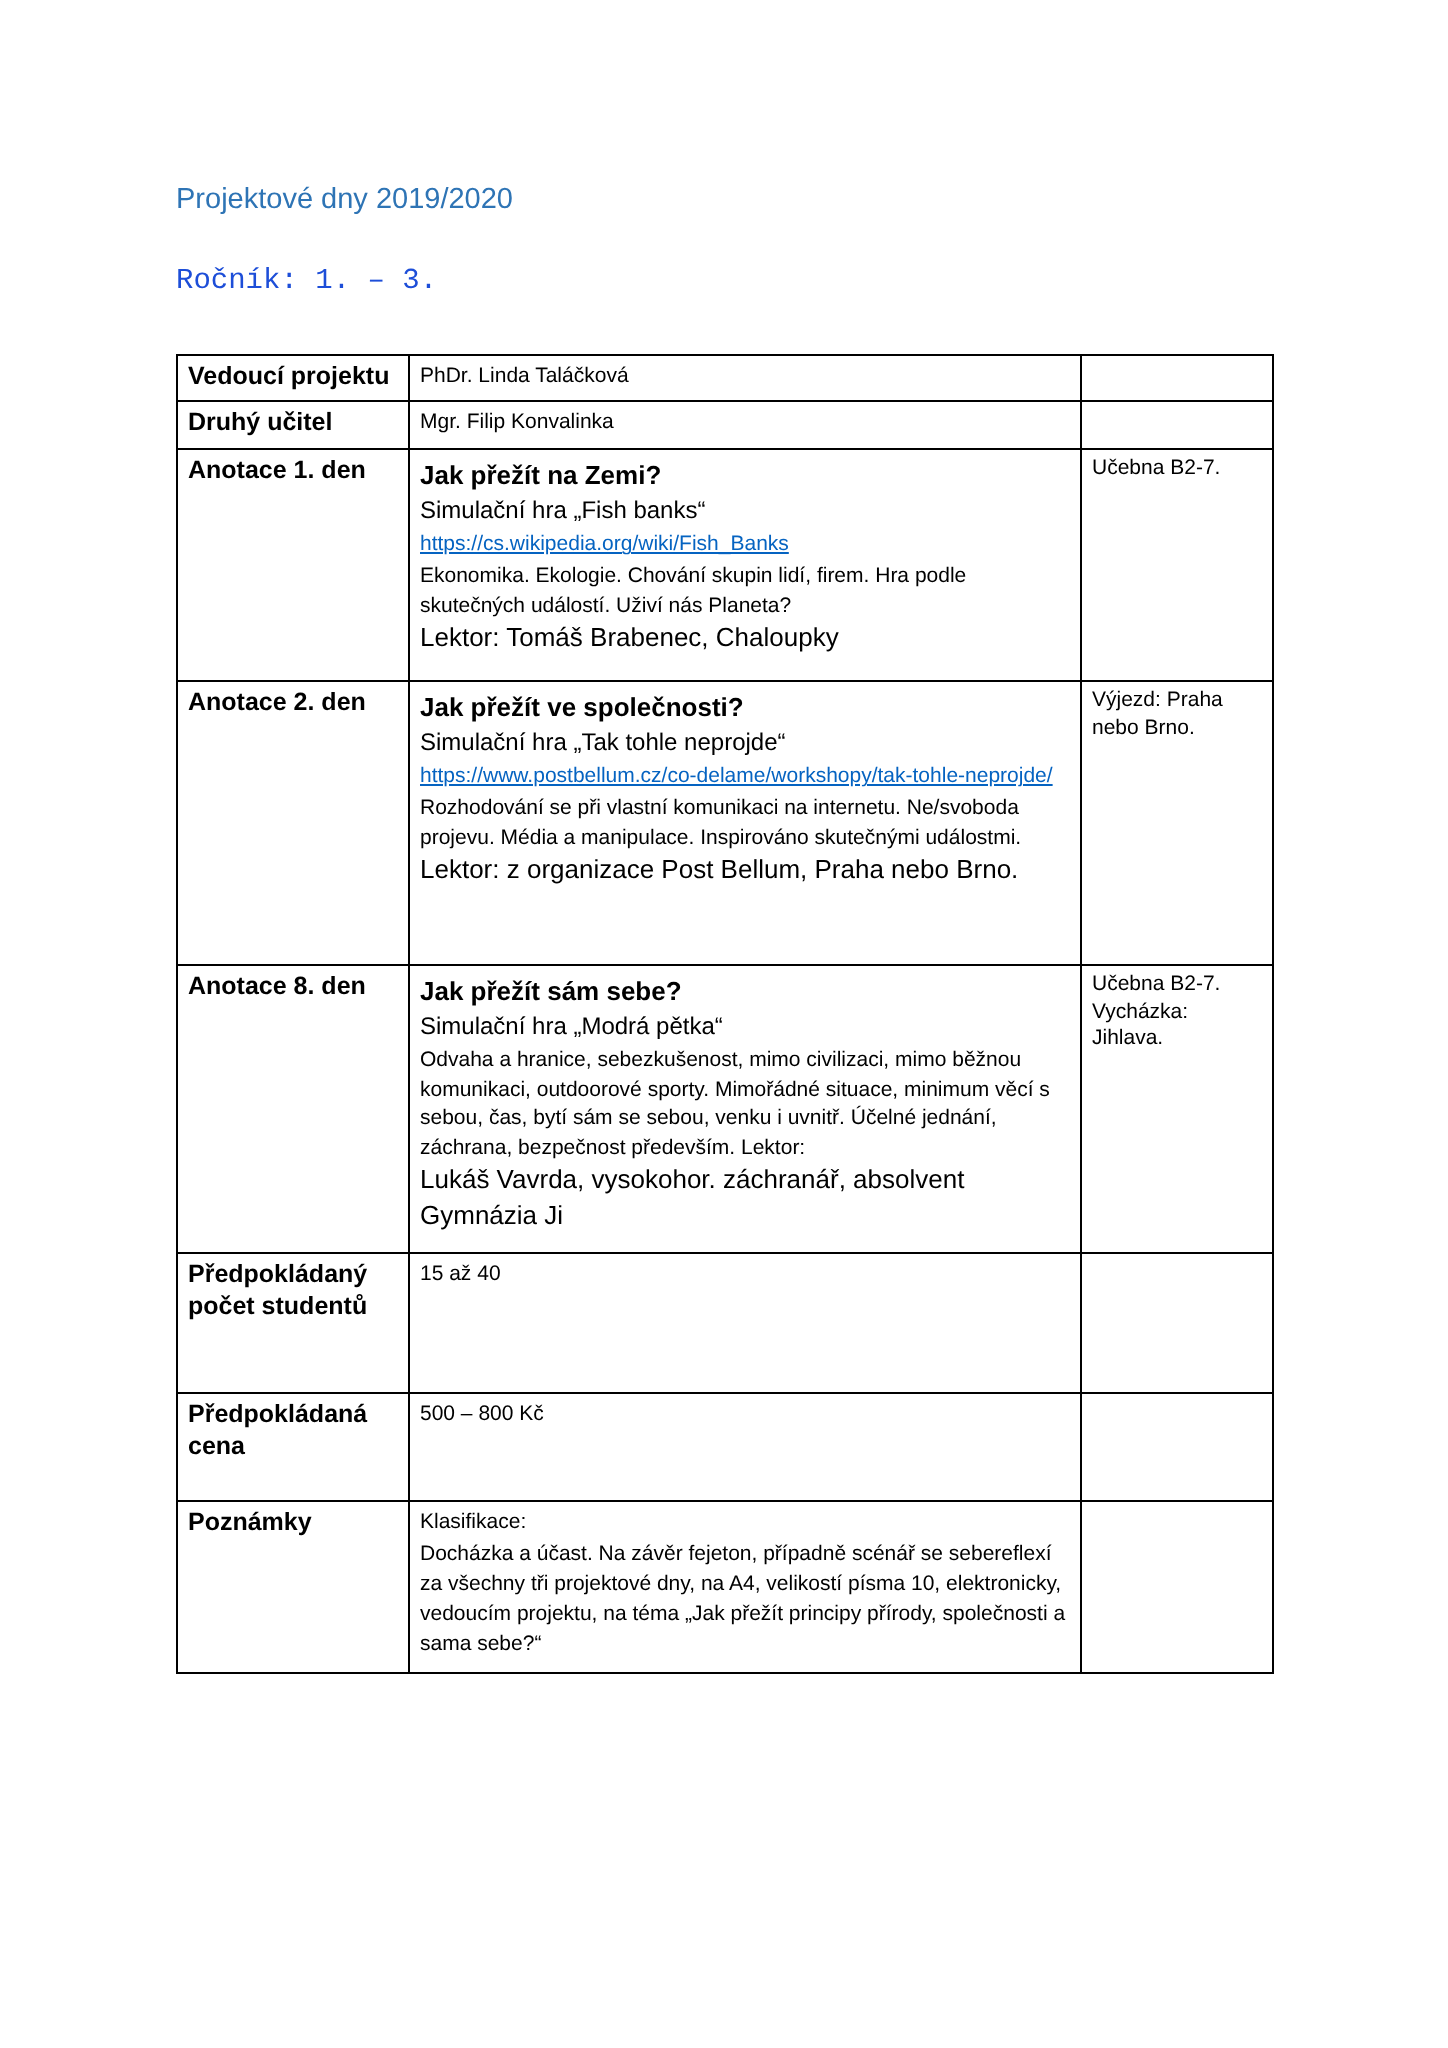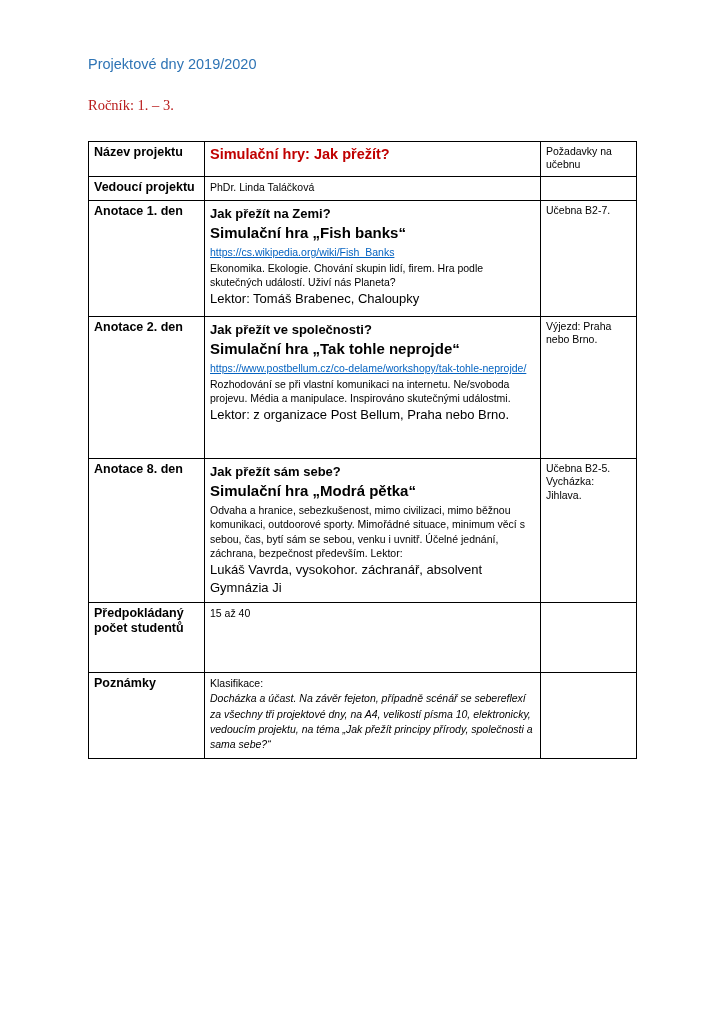--- a/index.html
+++ b/index.html
@@ -12,36 +12,36 @@
     height: 1024px;
     font-family: "Liberation Sans", sans-serif;
     color: #000000;
     position: relative;
     overflow: hidden;
   }
   .page {
     width: 611px;
     height: 1024px;
     box-sizing: border-box;
-    padding: 55px 88px 0 88px;
+    padding: 91px 88px 0 88px;
     position: relative;
   }
   .doc-title {
     color: #2E74B5;
     font-size: 14.5px;
     line-height: 1.3;
     margin: 0 0 22px 0;
     font-family: "Liberation Sans", sans-serif;
   }
   .doc-subtitle {
-    color: #b91c1c;
+    color: #1d4ed8;
     font-size: 14.5px;
     line-height: 1.3;
     margin: 0 0 26px 0;
-    font-family: Liberation Serif, serif;
+    font-family: Liberation Mono, monospace;
   }
   table.main {
     border-collapse: collapse;
     width: 548px;
     table-layout: fixed;
   }
   table.main td {
     border: 1px solid #000000;
     vertical-align: top;
     padding: 3px 4px 4px 5px;
@@ -73,22 +73,22 @@
     line-height: 1.35;
     padding-top: 5px;
   }
   .big-q {
     font-size: 13px;
     font-weight: bold;
     line-height: 1.3;
     margin: 2px 0 1px 0;
   }
   .big-q2 {
-    font-size: 15px;
-    font-weight: bold;
+    font-size: 12px;
+    font-weight: normal;
     line-height: 1.3;
     margin: 0 0 2px 0;
   }
   .link {
     color: #0563C1;
     text-decoration: underline;
     font-size: 10.5px;
     line-height: 1.4;
     display: block;
     word-break: break-all;
@@ -105,21 +105,20 @@
     margin: 0;
   }
   .notes-title {
     font-size: 10.5px;
     line-height: 1.4;
     margin: 0 0 1px 0;
   }
   .notes-body {
     font-size: 10.5px;
     line-height: 1.45;
-    font-style: italic;
     margin: 0;
   }
   .cell-pad-lg { padding-bottom: 14px; }
   .tall-1 { height: 108px; margin-top: 48px; }
   .tall-2 { height: 134px; }
   .tall-3 { height: 136px; }
   .mid { height: 62px; }
 </style>
 </head>
 <body>
@@ -130,32 +129,32 @@
   <div class="doc-subtitle">Ročník: 1. – 3.</div>
 
   <table class="main">
     <colgroup>
       <col class="col-label">
       <col class="col-body">
       <col class="col-room">
     </colgroup>
     <tbody>
 
-      <tr>
-        <td class="label">Název projektu</td>
-        <td class="head-red">Simulační hry: Jak přežít?</td>
-        <td class="room">Požadavky na učebnu</td>
-      </tr>
 
       <tr>
         <td class="label">Vedoucí projektu</td>
         <td class="plain">PhDr. Linda Taláčková</td>
         <td class="room"></td>
       </tr>
 
+      <tr>
+        <td class="label">Druhý učitel</td>
+        <td class="plain">Mgr. Filip Konvalinka</td>
+        <td class="room"></td>
+      </tr>
 
       <tr>
         <td class="label tall-1">Anotace 1. den</td>
         <td class="cell-pad-lg">
           <div class="big-q">Jak přežít na Zemi?</div>
           <div class="big-q2">Simulační hra „Fish banks“</div>
           <a class="link" href="#">https://cs.wikipedia.org/wiki/Fish_Banks</a>
           <p class="body-text">Ekonomika. Ekologie. Chování skupin lidí, firem. Hra podle skutečných událostí. Uživí nás Planeta?</p>
           <p class="lektor">Lektor: Tomáš Brabenec, Chaloupky</p>
         </td>
@@ -175,29 +174,34 @@
       </tr>
 
       <tr>
         <td class="label tall-3">Anotace 8. den</td>
         <td>
           <div class="big-q">Jak přežít sám sebe?</div>
           <div class="big-q2">Simulační hra „Modrá pětka“</div>
           <p class="body-text">Odvaha a hranice, sebezkušenost, mimo civilizaci, mimo běžnou komunikaci, outdoorové sporty. Mimořádné situace, minimum věcí s sebou, čas, bytí sám se sebou, venku i uvnitř. Účelné jednání, záchrana, bezpečnost především. Lektor:</p>
           <p class="lektor">Lukáš Vavrda, vysokohor. záchranář, absolvent Gymnázia Ji</p>
         </td>
-        <td class="room">Učebna B2-5. Vycházka: Jihlava.</td>
+        <td class="room">Učebna B2-7. Vycházka: Jihlava.</td>
       </tr>
 
       <tr>
         <td class="label mid">Předpokládaný počet studentů</td>
         <td class="plain">15 až 40</td>
         <td class="room"></td>
       </tr>
 
+      <tr>
+        <td class="label" style="height:46px">Předpokládaná cena</td>
+        <td class="plain">500 – 800 Kč</td>
+        <td class="room"></td>
+      </tr>
 
       <tr>
         <td class="label" style="height:78px">Poznámky</td>
         <td>
           <p class="notes-title">Klasifikace:</p>
           <p class="notes-body">Docházka a účast. Na závěr fejeton, případně scénář se sebereflexí za všechny tři projektové dny, na A4, velikostí písma 10, elektronicky, vedoucím projektu, na téma „Jak přežít principy přírody, společnosti a sama sebe?“</p>
         </td>
         <td class="room"></td>
       </tr>
 

